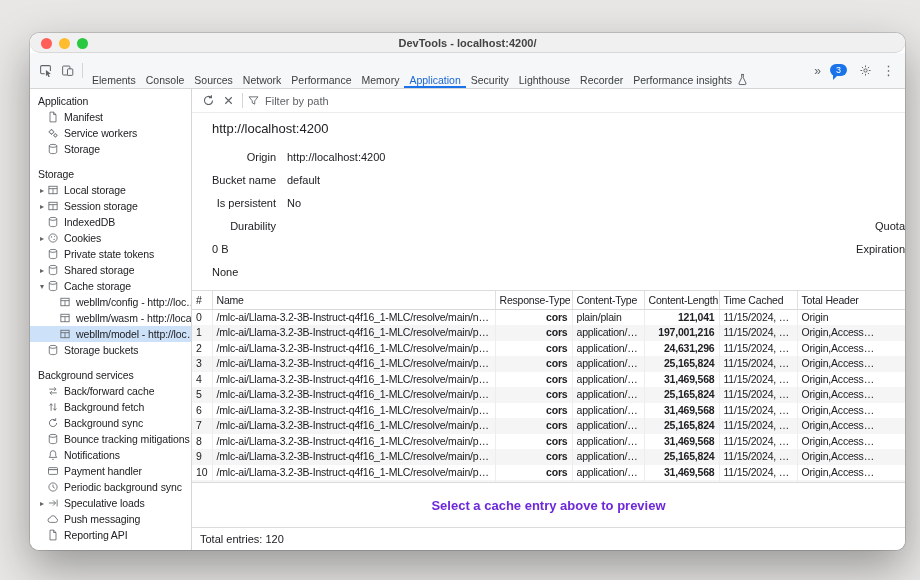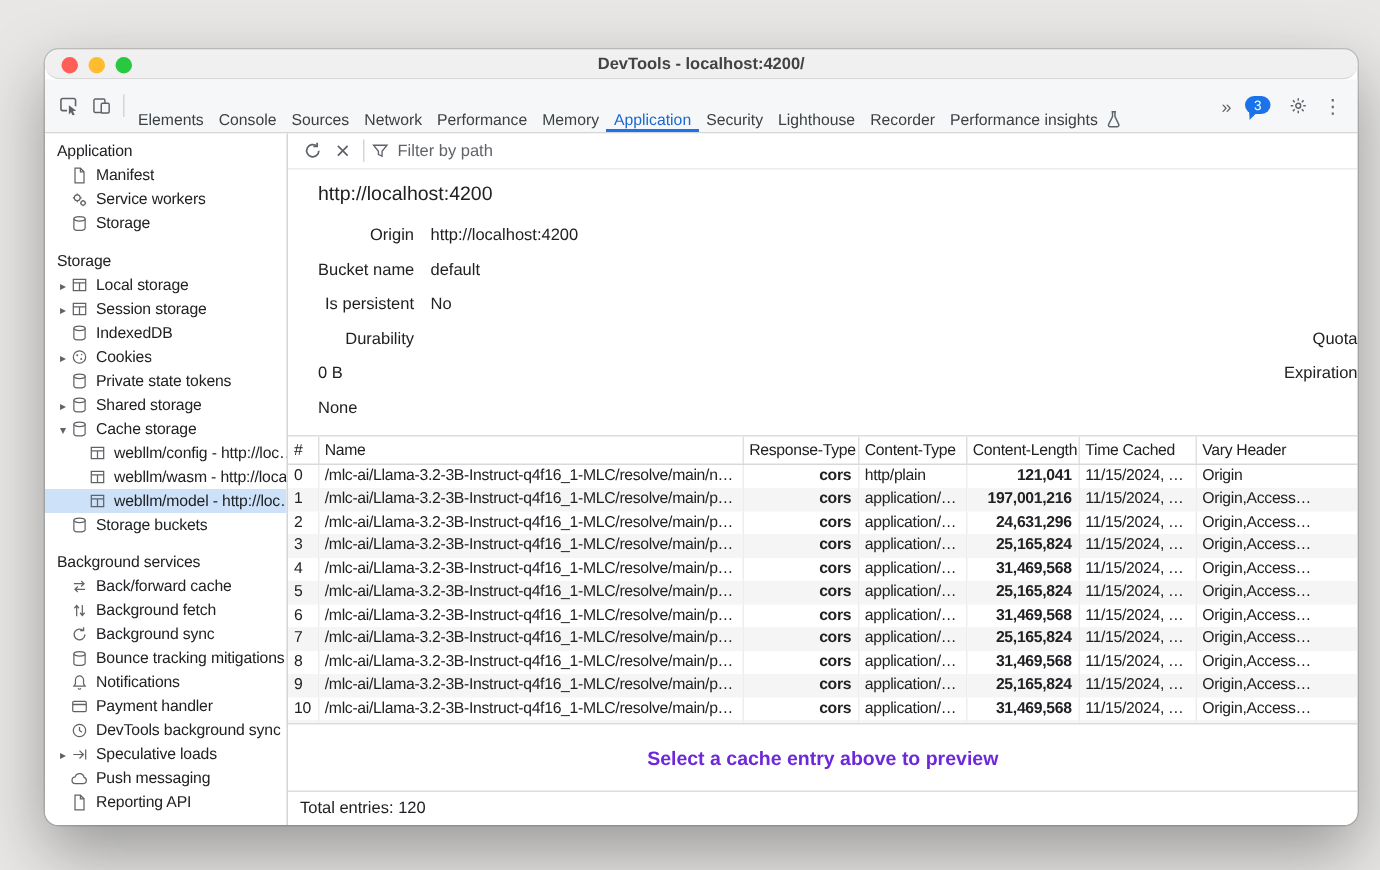--- a/index.html
+++ b/index.html
@@ -391,21 +391,21 @@
             <svg class="si">
               <use href="#i-card"></use>
             </svg>
             <span class="slabel">Payment handler</span>
           </div>
         <div class="sitem">
             <span class="caret"></span>
             <svg class="si">
               <use href="#i-clock"></use>
             </svg>
-            <span class="slabel">DevTools background sync</span>
+            <span class="slabel">Periodic background sync</span>
           </div>
         <div class="sitem">
             <span class="caret">▸</span>
             <svg class="si">
               <use href="#i-specload"></use>
             </svg>
             <span class="slabel">Speculative loads</span>
           </div>
         <div class="sitem">
             <span class="caret"></span>
@@ -473,29 +473,29 @@
               <col>
             </colgroup>
           <thead>
             <tr>
               <th>#</th>
               <th>Name</th>
               <th>Response-Type</th>
               <th>Content-Type</th>
               <th>Content-Length</th>
               <th>Time Cached</th>
-              <th>Vary Header</th>
+              <th>Total Header</th>
             </tr>
           </thead>
           <tbody>
             <tr>
                 <td class="c-idx">0</td>
                 <td class="c-name">/mlc-ai/Llama-3.2-3B-Instruct-q4f16_1-MLC/resolve/main/ndarray-c…</td>
                 <td class="c-resp">cors</td>
-                <td class="c-ctype">http/plain</td>
+                <td class="c-ctype">plain/plain</td>
                 <td class="c-clen">121,041</td>
                 <td class="c-time">11/15/2024, 10…</td>
                 <td class="c-vary">Origin</td>
               </tr>
             <tr>
                 <td class="c-idx">1</td>
                 <td class="c-name">/mlc-ai/Llama-3.2-3B-Instruct-q4f16_1-MLC/resolve/main/params_s…</td>
                 <td class="c-resp">cors</td>
                 <td class="c-ctype">application/oc…</td>
                 <td class="c-clen">197,001,216</td>

